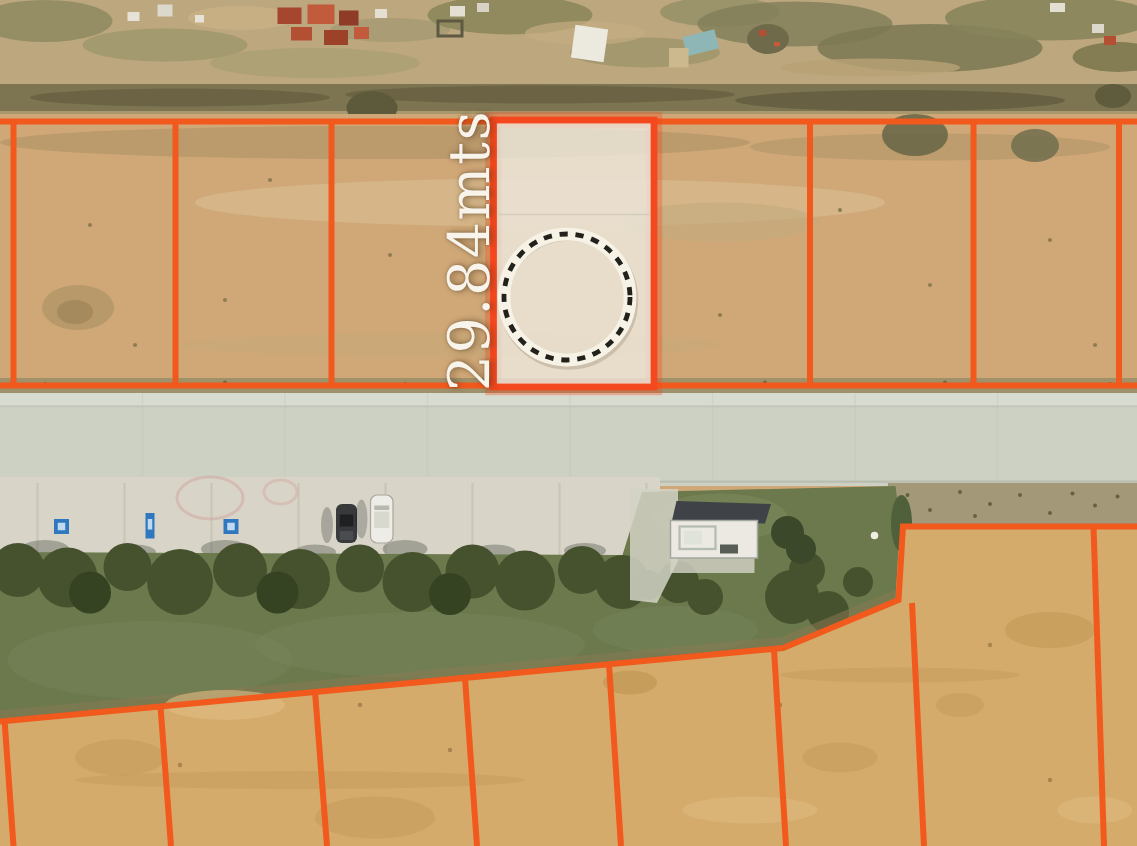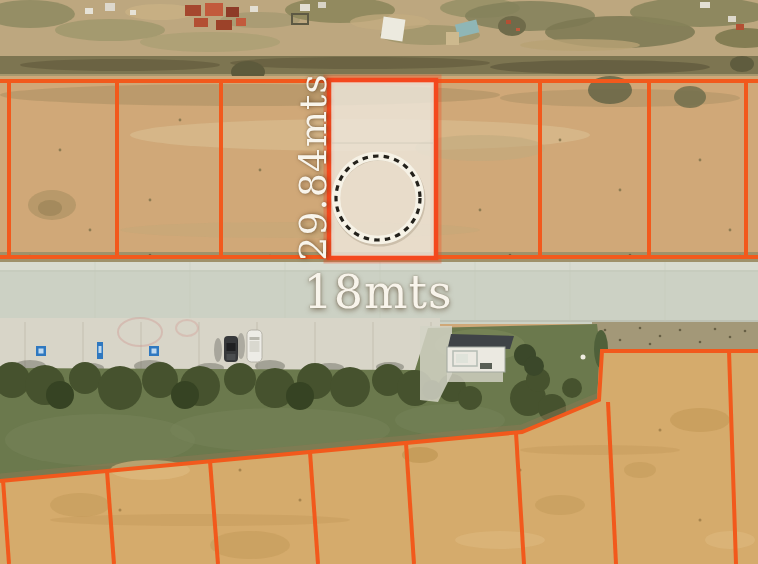--- a/index.html
+++ b/index.html
@@ -286,14 +286,13 @@
   </g>
 
   <g>
     <circle cx="379" cy="200" r="43" fill="none" stroke="#6b5b3e" stroke-width="7" opacity=".22"></circle>
     <circle cx="378" cy="198" r="42" fill="none" stroke-width="8.5" stroke="#f6f2e6"></circle>
     <circle cx="378" cy="198" r="42" fill="none" stroke-width="3.2" stroke-dasharray="5.5 5.2" stroke="#23211b"></circle>
   </g>
 </svg>
 
   <div class="map-label label-depth">29.84mts</div>
-  <div class="map-label label-width">18mts</div>
 </div>
 
 </body></html>

